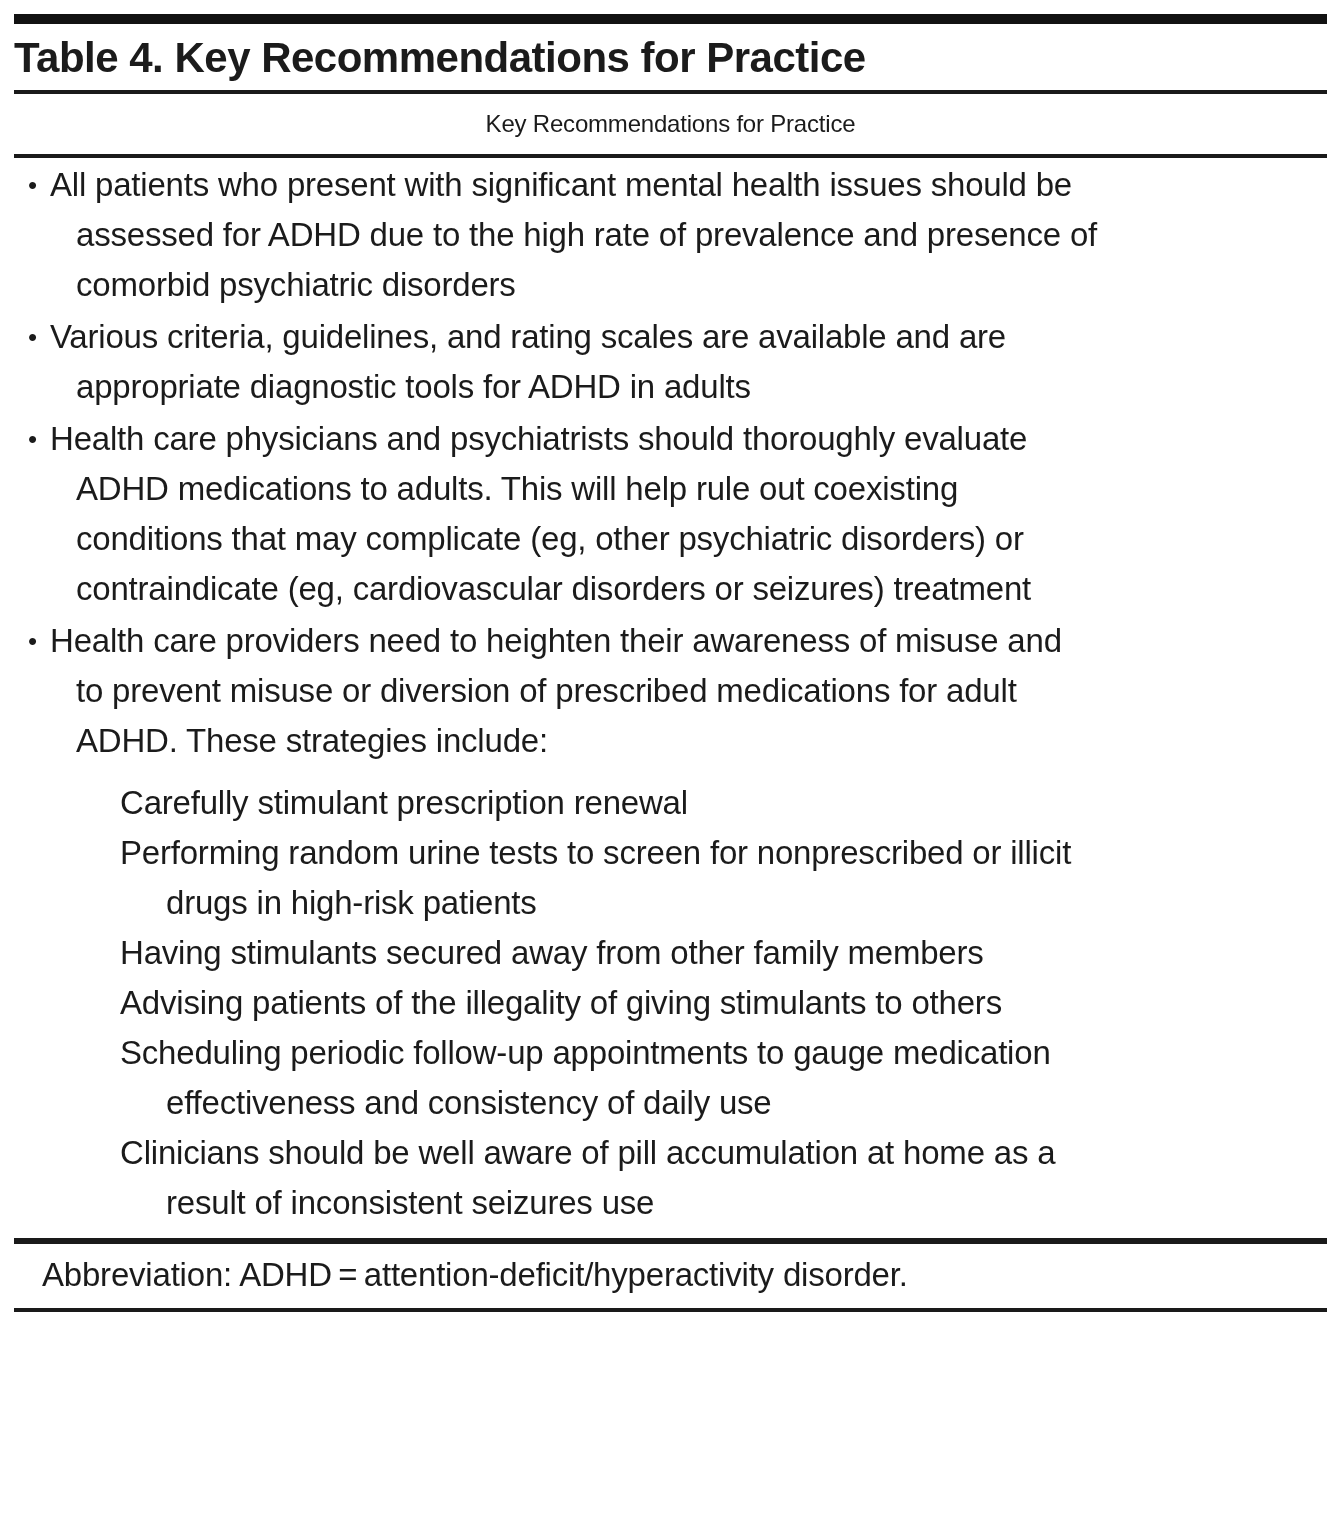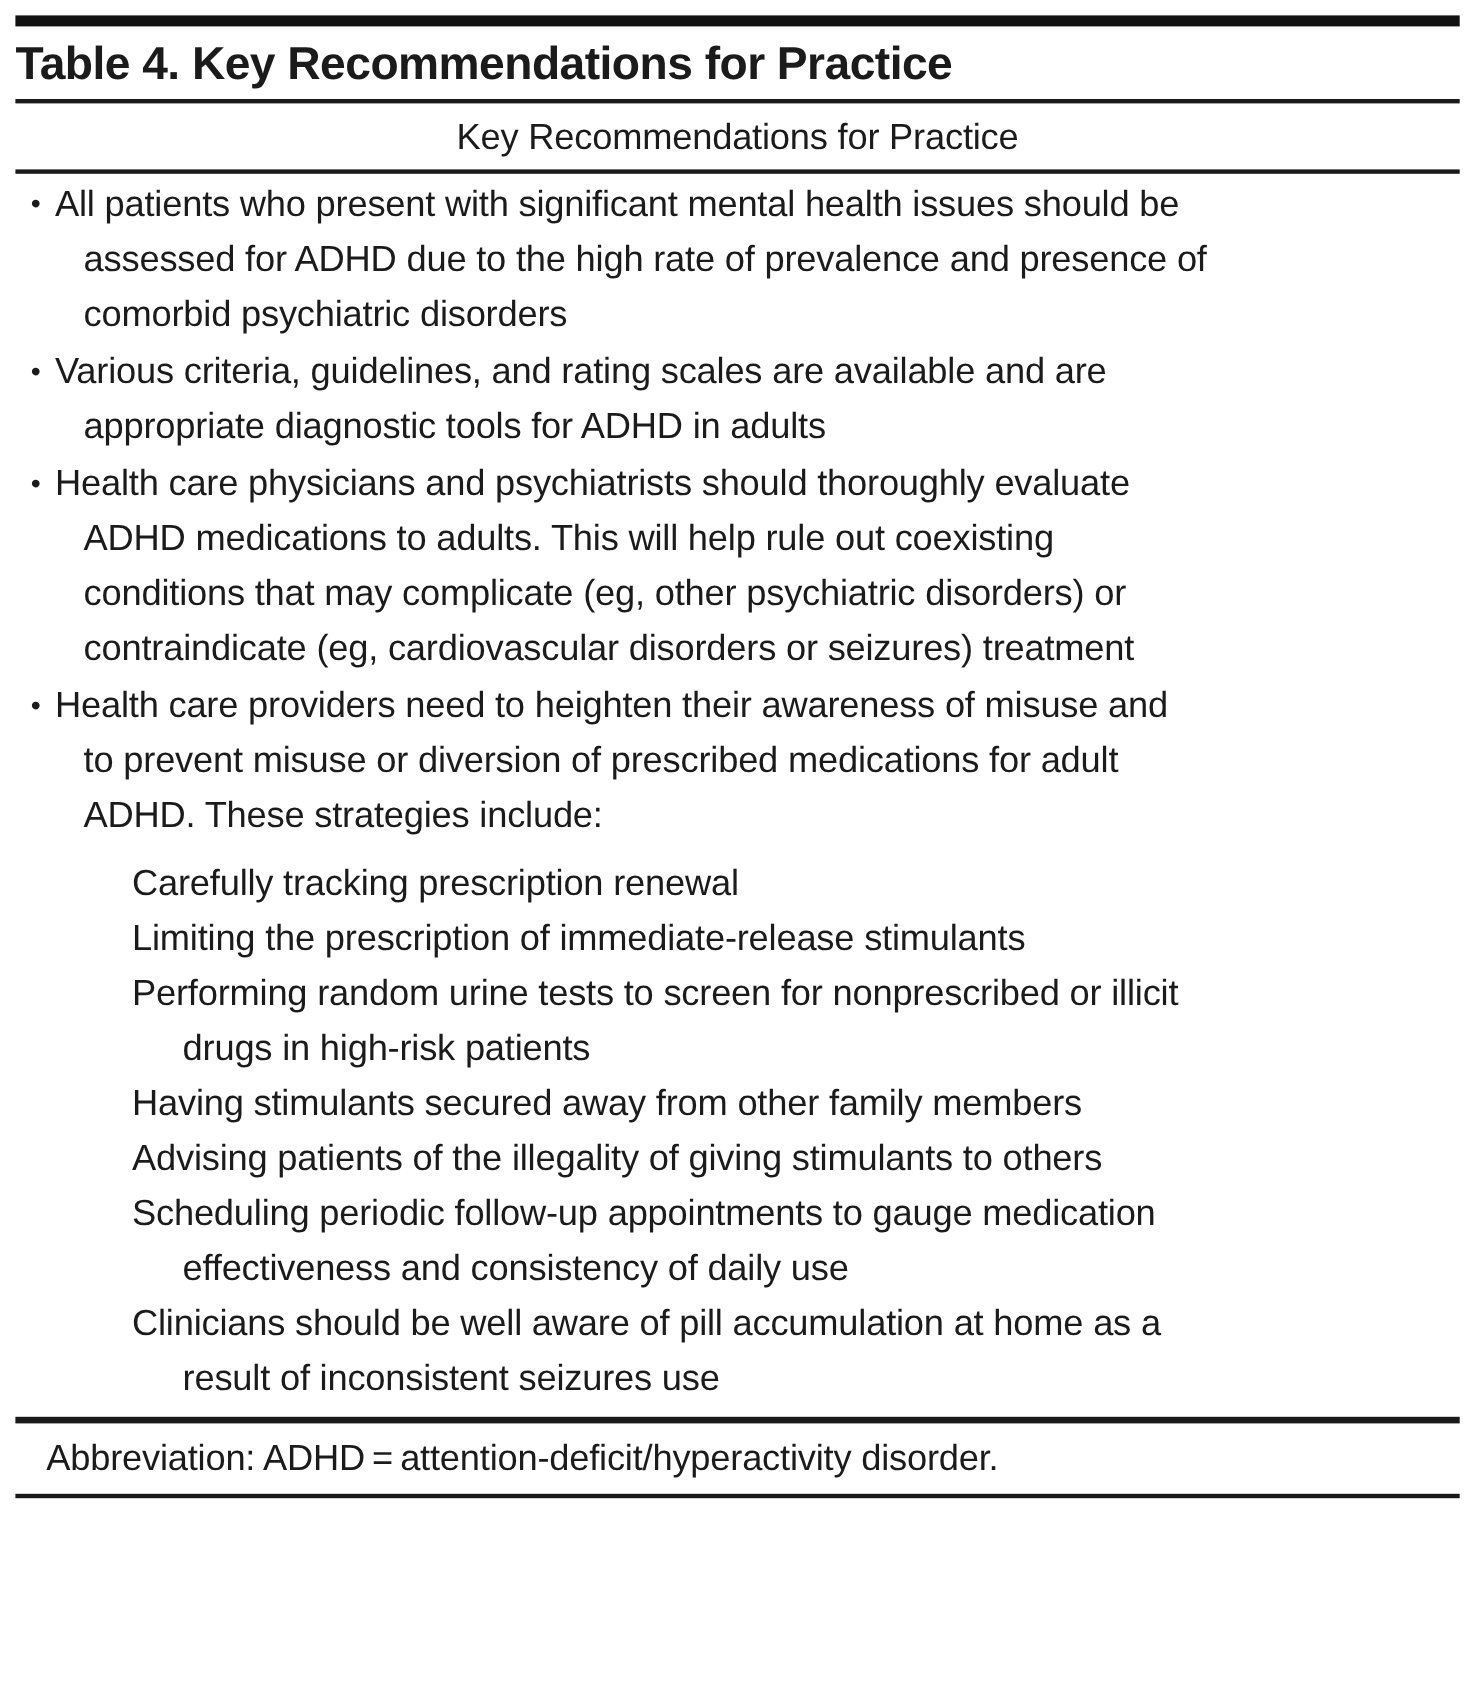--- a/index.html
+++ b/index.html
@@ -17,21 +17,21 @@
     overflow:hidden;
   }
   .topbar{height:10px;background:#121212;}
   .title{
     font-size:42px;font-weight:700;letter-spacing:-0.5px;
     line-height:52px;margin:8px 0 6px 0;white-space:nowrap;
   }
   .rule{height:4px;background:#1a1a1a;}
   .rule-thick{height:6px;background:#1a1a1a;margin-top:10px;}
   .colheader{
-    font-size:33px;line-height:60px;text-align:center;
+    font-size:24px;line-height:60px;text-align:center;
     letter-spacing:-0.2px;white-space:nowrap;
   }
   .body{font-size:33px;line-height:50px;letter-spacing:-0.2px;}
   .line{white-space:nowrap;}
   .bullet{margin-top:2px;}
   .first{padding-left:14px;}
   .dot{
     display:inline-block;width:22px;
     font-size:26px;vertical-align:2px;
   }
@@ -79,22 +79,21 @@
       <div class="line cont">contraindicate (eg, cardiovascular disorders or seizures) treatment</div>
     </div>
 
     <div class="bullet">
       <div class="line first"><span class="dot">•</span><span>Health care providers need to heighten their awareness of misuse and</span></div>
       <div class="line cont">to prevent misuse or diversion of prescribed medications for adult</div>
       <div class="line cont">ADHD. These strategies include:</div>
     </div>
 
     <div class="strategies">
-      <div class="line s-first">Carefully tracking prescription renewal</div>
-      <div class="line s-first">Limiting the prescription of immediate-release stimulants</div>
+      <div class="line s-first">Carefully stimulant prescription renewal</div>
       <div class="line s-first">Performing random urine tests to screen for nonprescribed or illicit</div>
       <div class="line s-cont">drugs in high-risk patients</div>
       <div class="line s-first">Having stimulants secured away from other family members</div>
       <div class="line s-first">Advising patients of the illegality of giving stimulants to others</div>
       <div class="line s-first">Scheduling periodic follow-up appointments to gauge medication</div>
       <div class="line s-cont">effectiveness and consistency of daily use</div>
       <div class="line s-first">Clinicians should be well aware of pill accumulation at home as a</div>
       <div class="line s-cont">result of inconsistent seizures use</div>
     </div>
 

